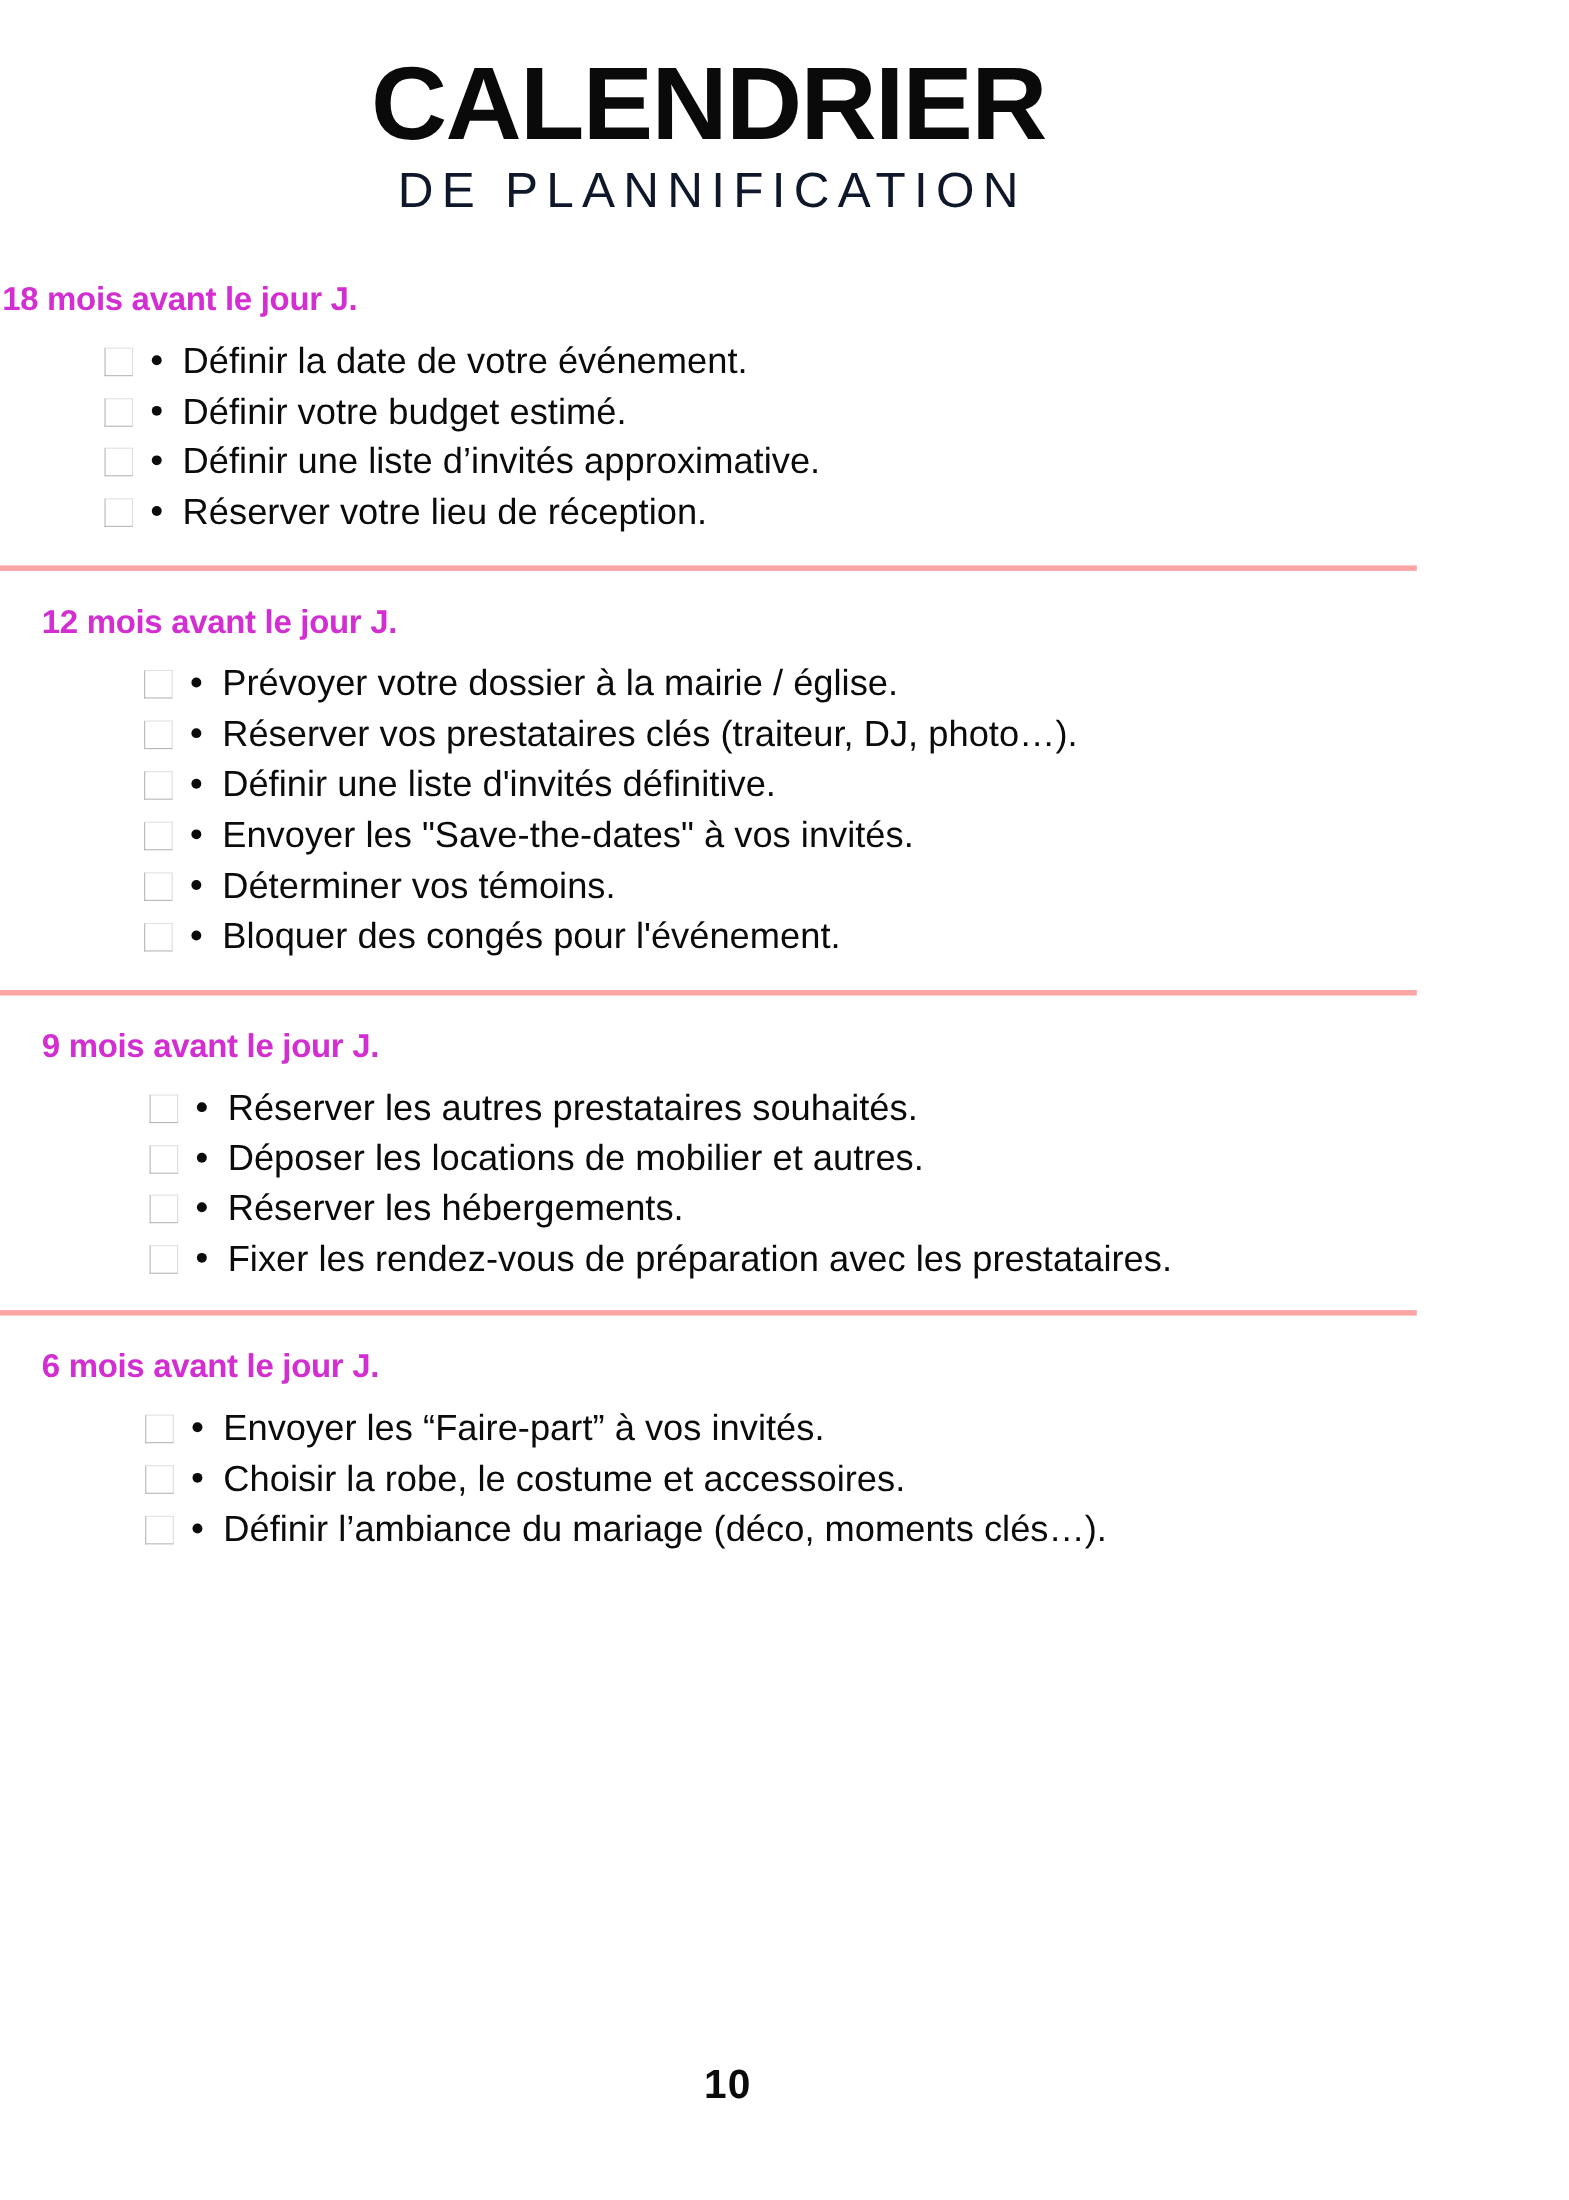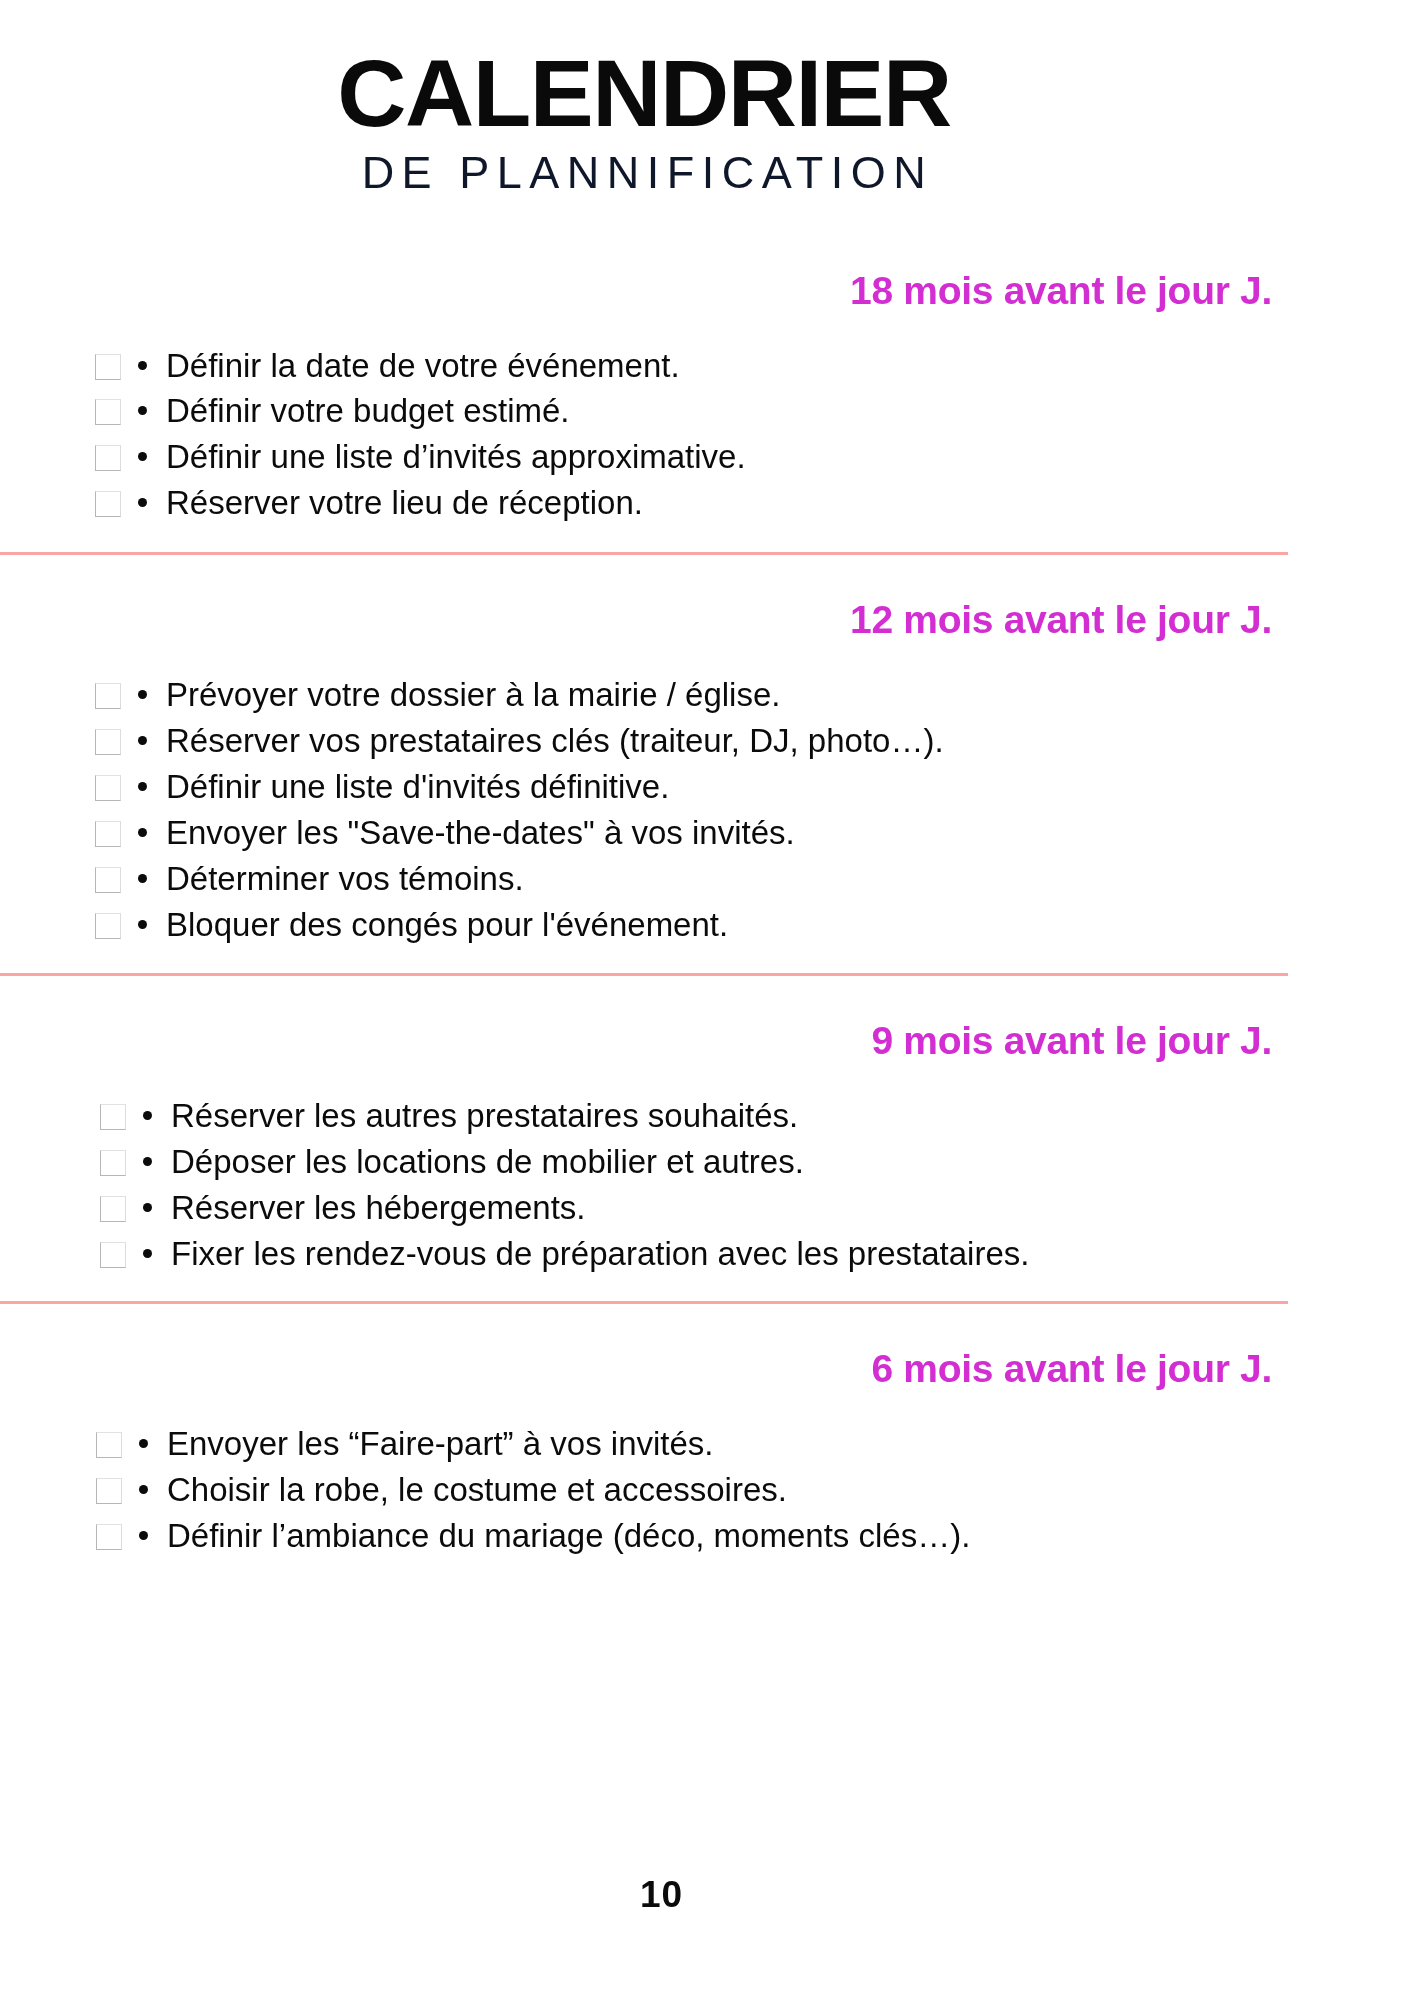--- a/index.html
+++ b/index.html
@@ -53,30 +53,31 @@
   }
 
   
   .sections {
     margin-top: 34px;
   }
   .section {
     position: relative;
   }
   .section + .section {
-    border-top: 3px solid #fca5a5;
+    border-top: 5px solid #fca5a5;
+    padding-left: 36px;
   }
   .section-title {
-    text-align: right;
+    text-align: left;
     font-family: "Liberation Sans", sans-serif;
     font-weight: 700;
-    font-size: 39px;
+    font-size: 30px;
     letter-spacing: -0.3px;
     color: #d22ed2;
-    margin: 16px;
+    margin: 2px;
     padding: 26px 0 14px 0;
     line-height: 1.1;
   }
   .section-items {
     list-style: none;
     margin: 0;
     padding: 0 0 22px 0;
   }
   .item {
     display: flex;

